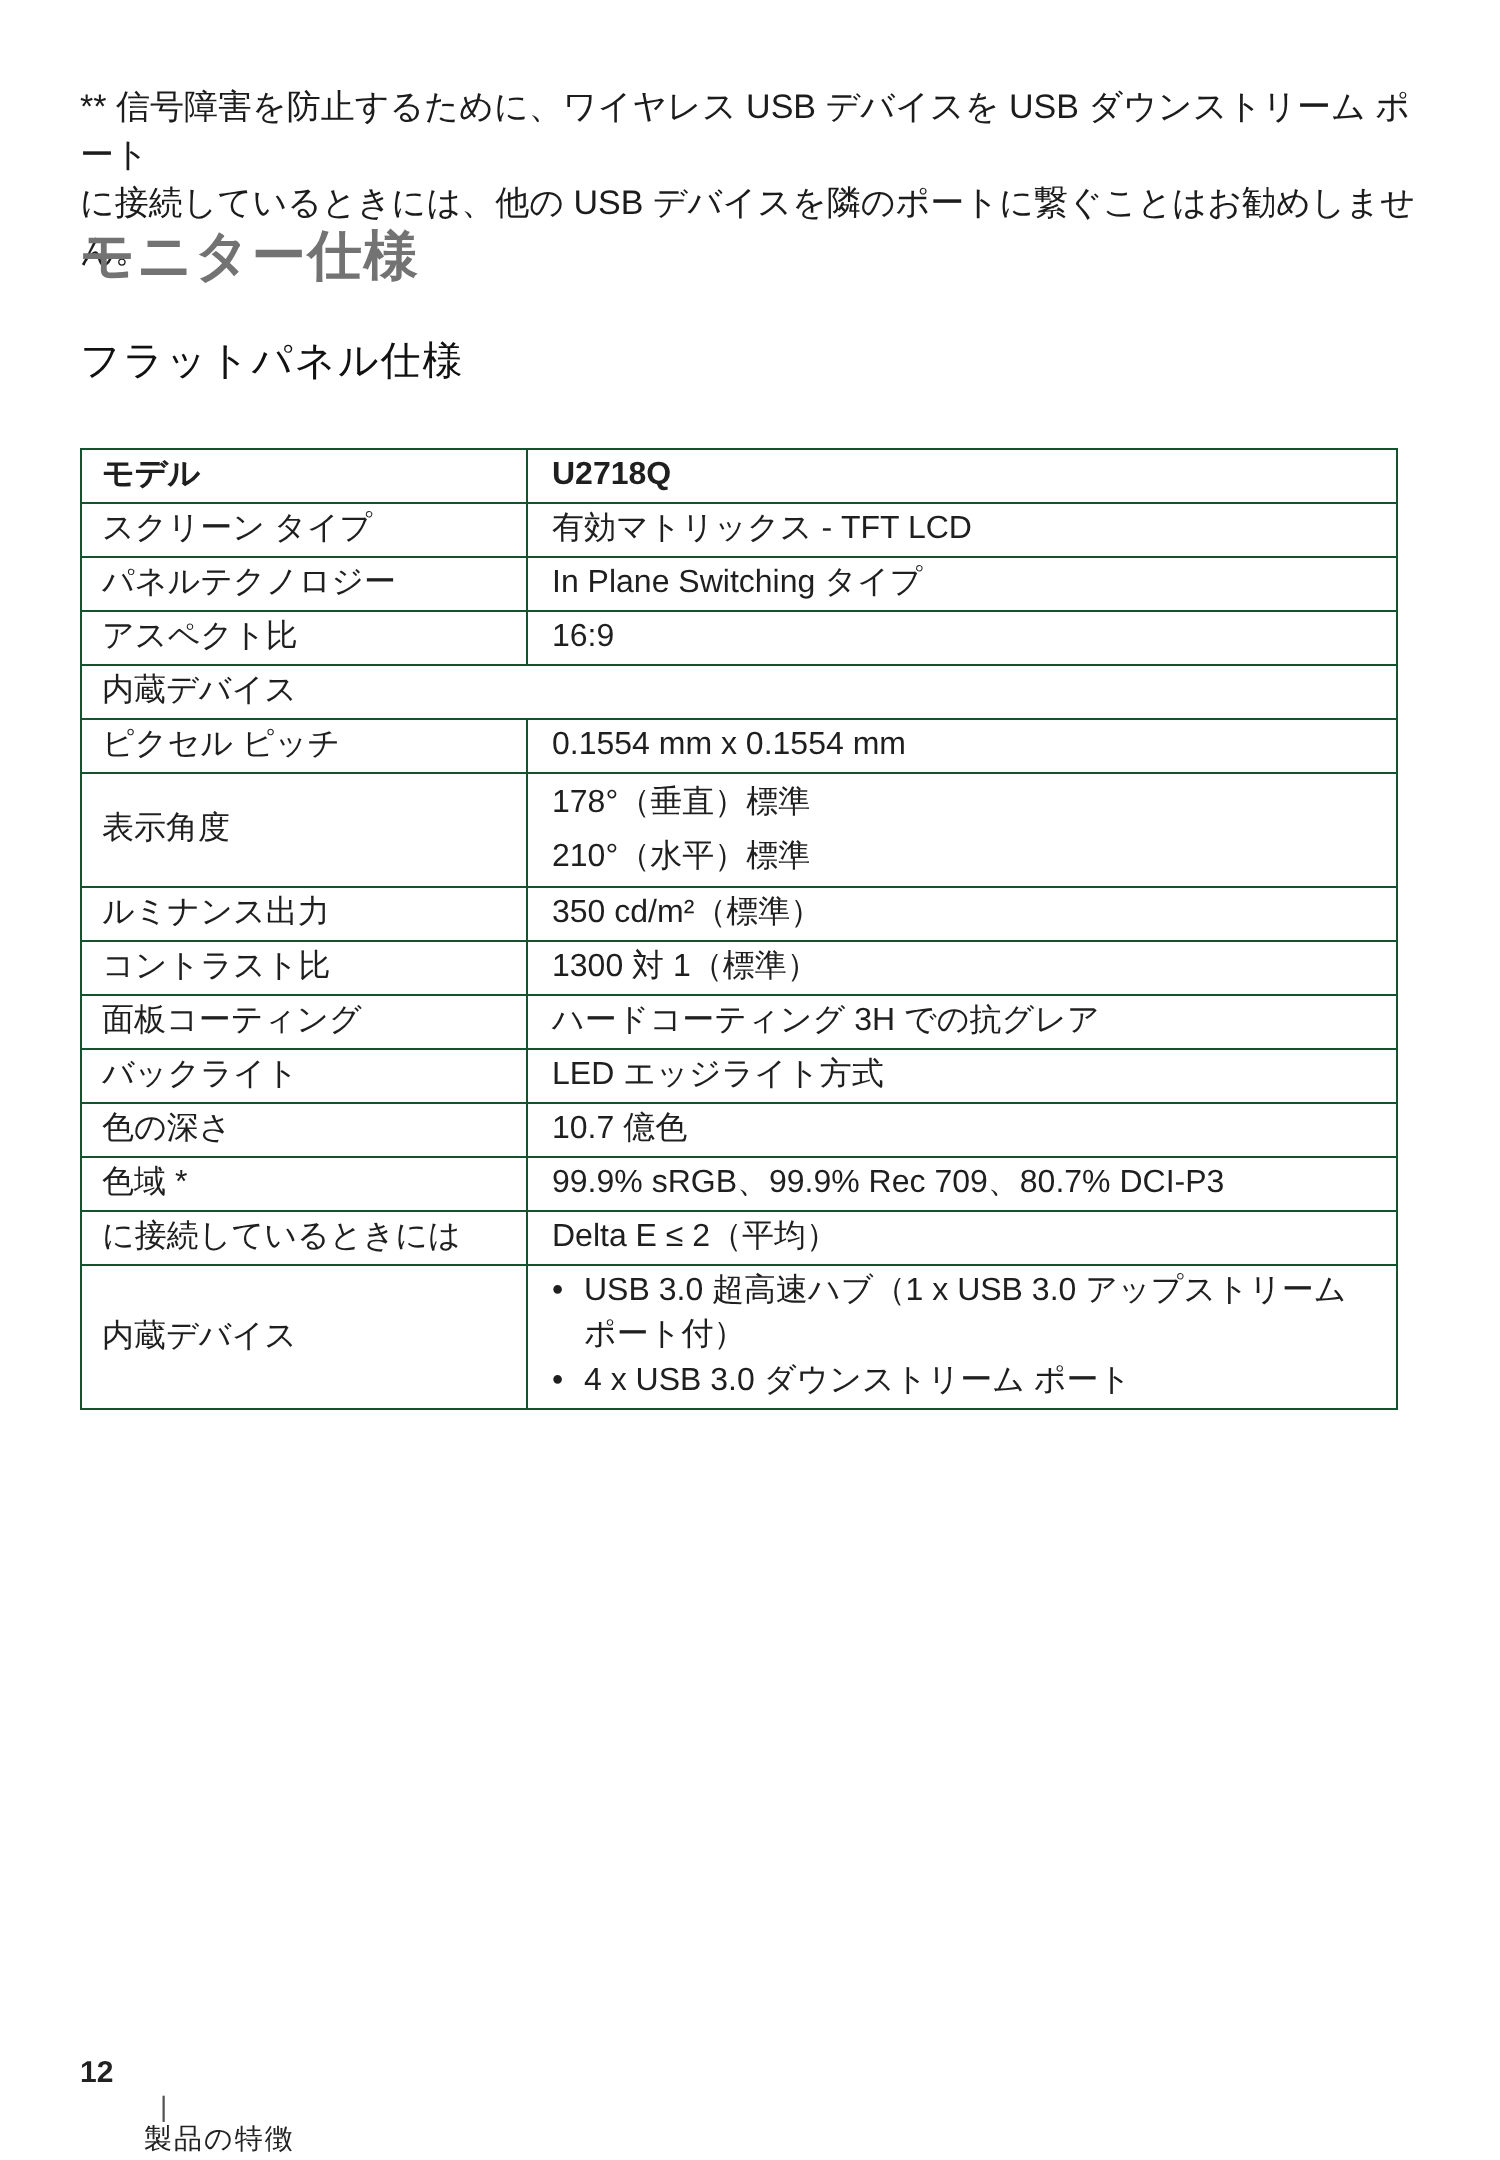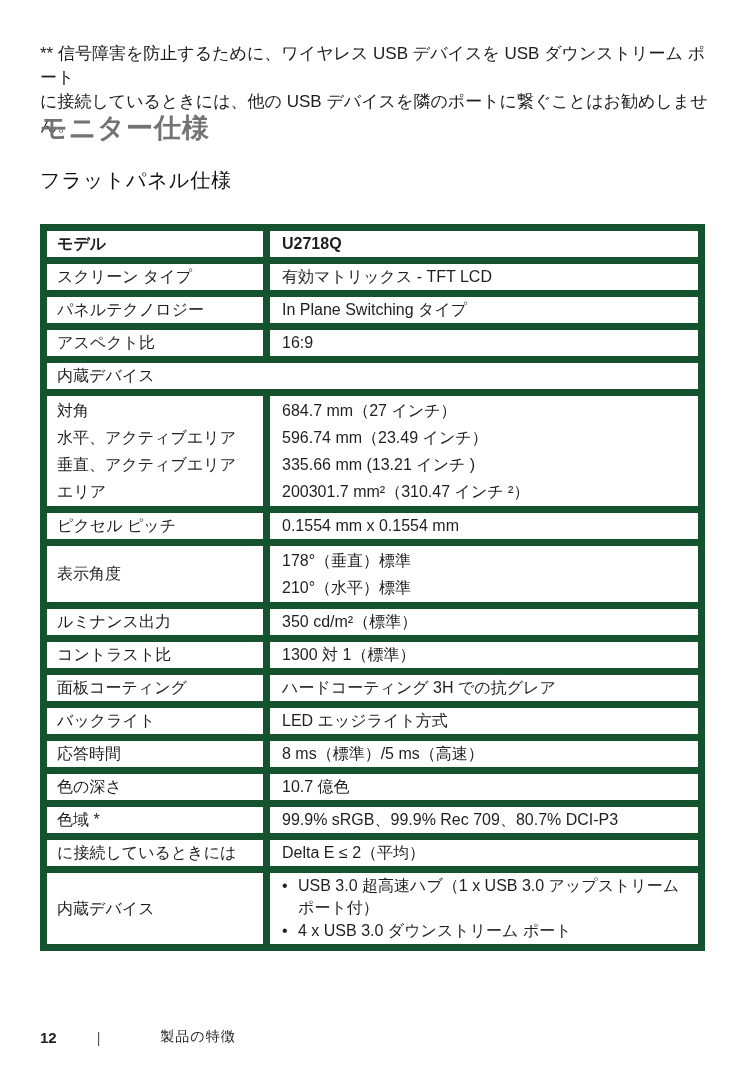--- a/index.html
+++ b/index.html
@@ -32,43 +32,43 @@
     position: absolute; left: 40px; top: 224px;
     width: 658px;
     border-collapse: collapse;
     table-layout: fixed;
     font-size: 16px;
     color: #1f1f1f;
   }
   table.spec col.c1 { width: 223px; }
   table.spec col.c2 { width: 435px; }
   table.spec td {
-    border: 7px solid #14532d;
+    border: 1px solid #14532d;
     vertical-align: middle;
     height: 26px;
     padding: 1px 8px 1px 10px;
     line-height: 24px;
     overflow: hidden;
     white-space: nowrap;
   }
   table.spec td.val { padding-left: 12px; }
   tr.model-row td { font-weight: 700; }
   td.span-cell { }
   td.top { vertical-align: top; }
   .mline { line-height: 27px; height: 27px; white-space: nowrap; }
   td.multi-cell { padding-top: 0; padding-bottom: 0; }
   .bullets { white-space: normal; }
   .bullet-item { display: flex; line-height: 22px; margin: 1px 0; white-space: normal; }
   .bullet-dot { width: 16px; flex: 0 0 16px; text-align: left; }
   .bullet-text { flex: 1; }
 
   .footer {
     position: absolute; left: 40px; top: 1028px;
-    display: flex; align-items: flex-end;
-    font-size: 14px; color: #222;
+    display: flex; align-items: flex-start;
+    font-size: 14px; color: #222; flex-direction: column;
   }
   .footer .pagenum { font-weight: 700; font-size: 15px; }
   .footer .sep { margin: 0 28px 0 40px; color: #555; font-weight: 300; }
   .footer .section { letter-spacing: 1px; margin-left: 32px; }
 </style>
 </head>
 <body>
 
 <div class="page">
 
@@ -99,34 +99,20 @@
         <td class="val">In Plane Switching タイプ</td>
       </tr>
       <tr>
         <td>アスペクト比</td>
         <td class="val">16:9</td>
       </tr>
       <tr>
         <td class="span-cell" colspan="2">内蔵デバイス</td>
       </tr>
       <tr>
-        <td class="multi-cell top">
-          <div class="mline">対角</div>
-          <div class="mline">水平、アクティブエリア</div>
-          <div class="mline">垂直、アクティブエリア</div>
-          <div class="mline">エリア</div>
-        </td>
-        <td class="multi-cell top val">
-          <div class="mline">684.7 mm（27 インチ）</div>
-          <div class="mline">596.74 mm（23.49 インチ）</div>
-          <div class="mline">335.66 mm (13.21 インチ )</div>
-          <div class="mline">200301.7 mm²（310.47 インチ ²）</div>
-        </td>
-      </tr>
-      <tr>
         <td>ピクセル ピッチ</td>
         <td class="val">0.1554 mm x 0.1554 mm</td>
       </tr>
       <tr>
         <td class="top">表示角度</td>
         <td class="multi-cell top val">
           <div class="mline">178°（垂直）標準</div>
           <div class="mline">210°（水平）標準</div>
         </td>
       </tr>
@@ -138,24 +124,20 @@
         <td>コントラスト比</td>
         <td class="val">1300 対 1（標準）</td>
       </tr>
       <tr>
         <td>面板コーティング</td>
         <td class="val">ハードコーティング 3H での抗グレア</td>
       </tr>
       <tr>
         <td>バックライト</td>
         <td class="val">LED エッジライト方式</td>
-      </tr>
-      <tr>
-        <td>応答時間</td>
-        <td class="val">8 ms（標準）/5 ms（高速）</td>
       </tr>
       <tr>
         <td>色の深さ</td>
         <td class="val">10.7 億色</td>
       </tr>
       <tr>
         <td>色域 *</td>
         <td class="val">99.9% sRGB、99.9% Rec 709、80.7% DCI-P3</td>
       </tr>
       <tr>

